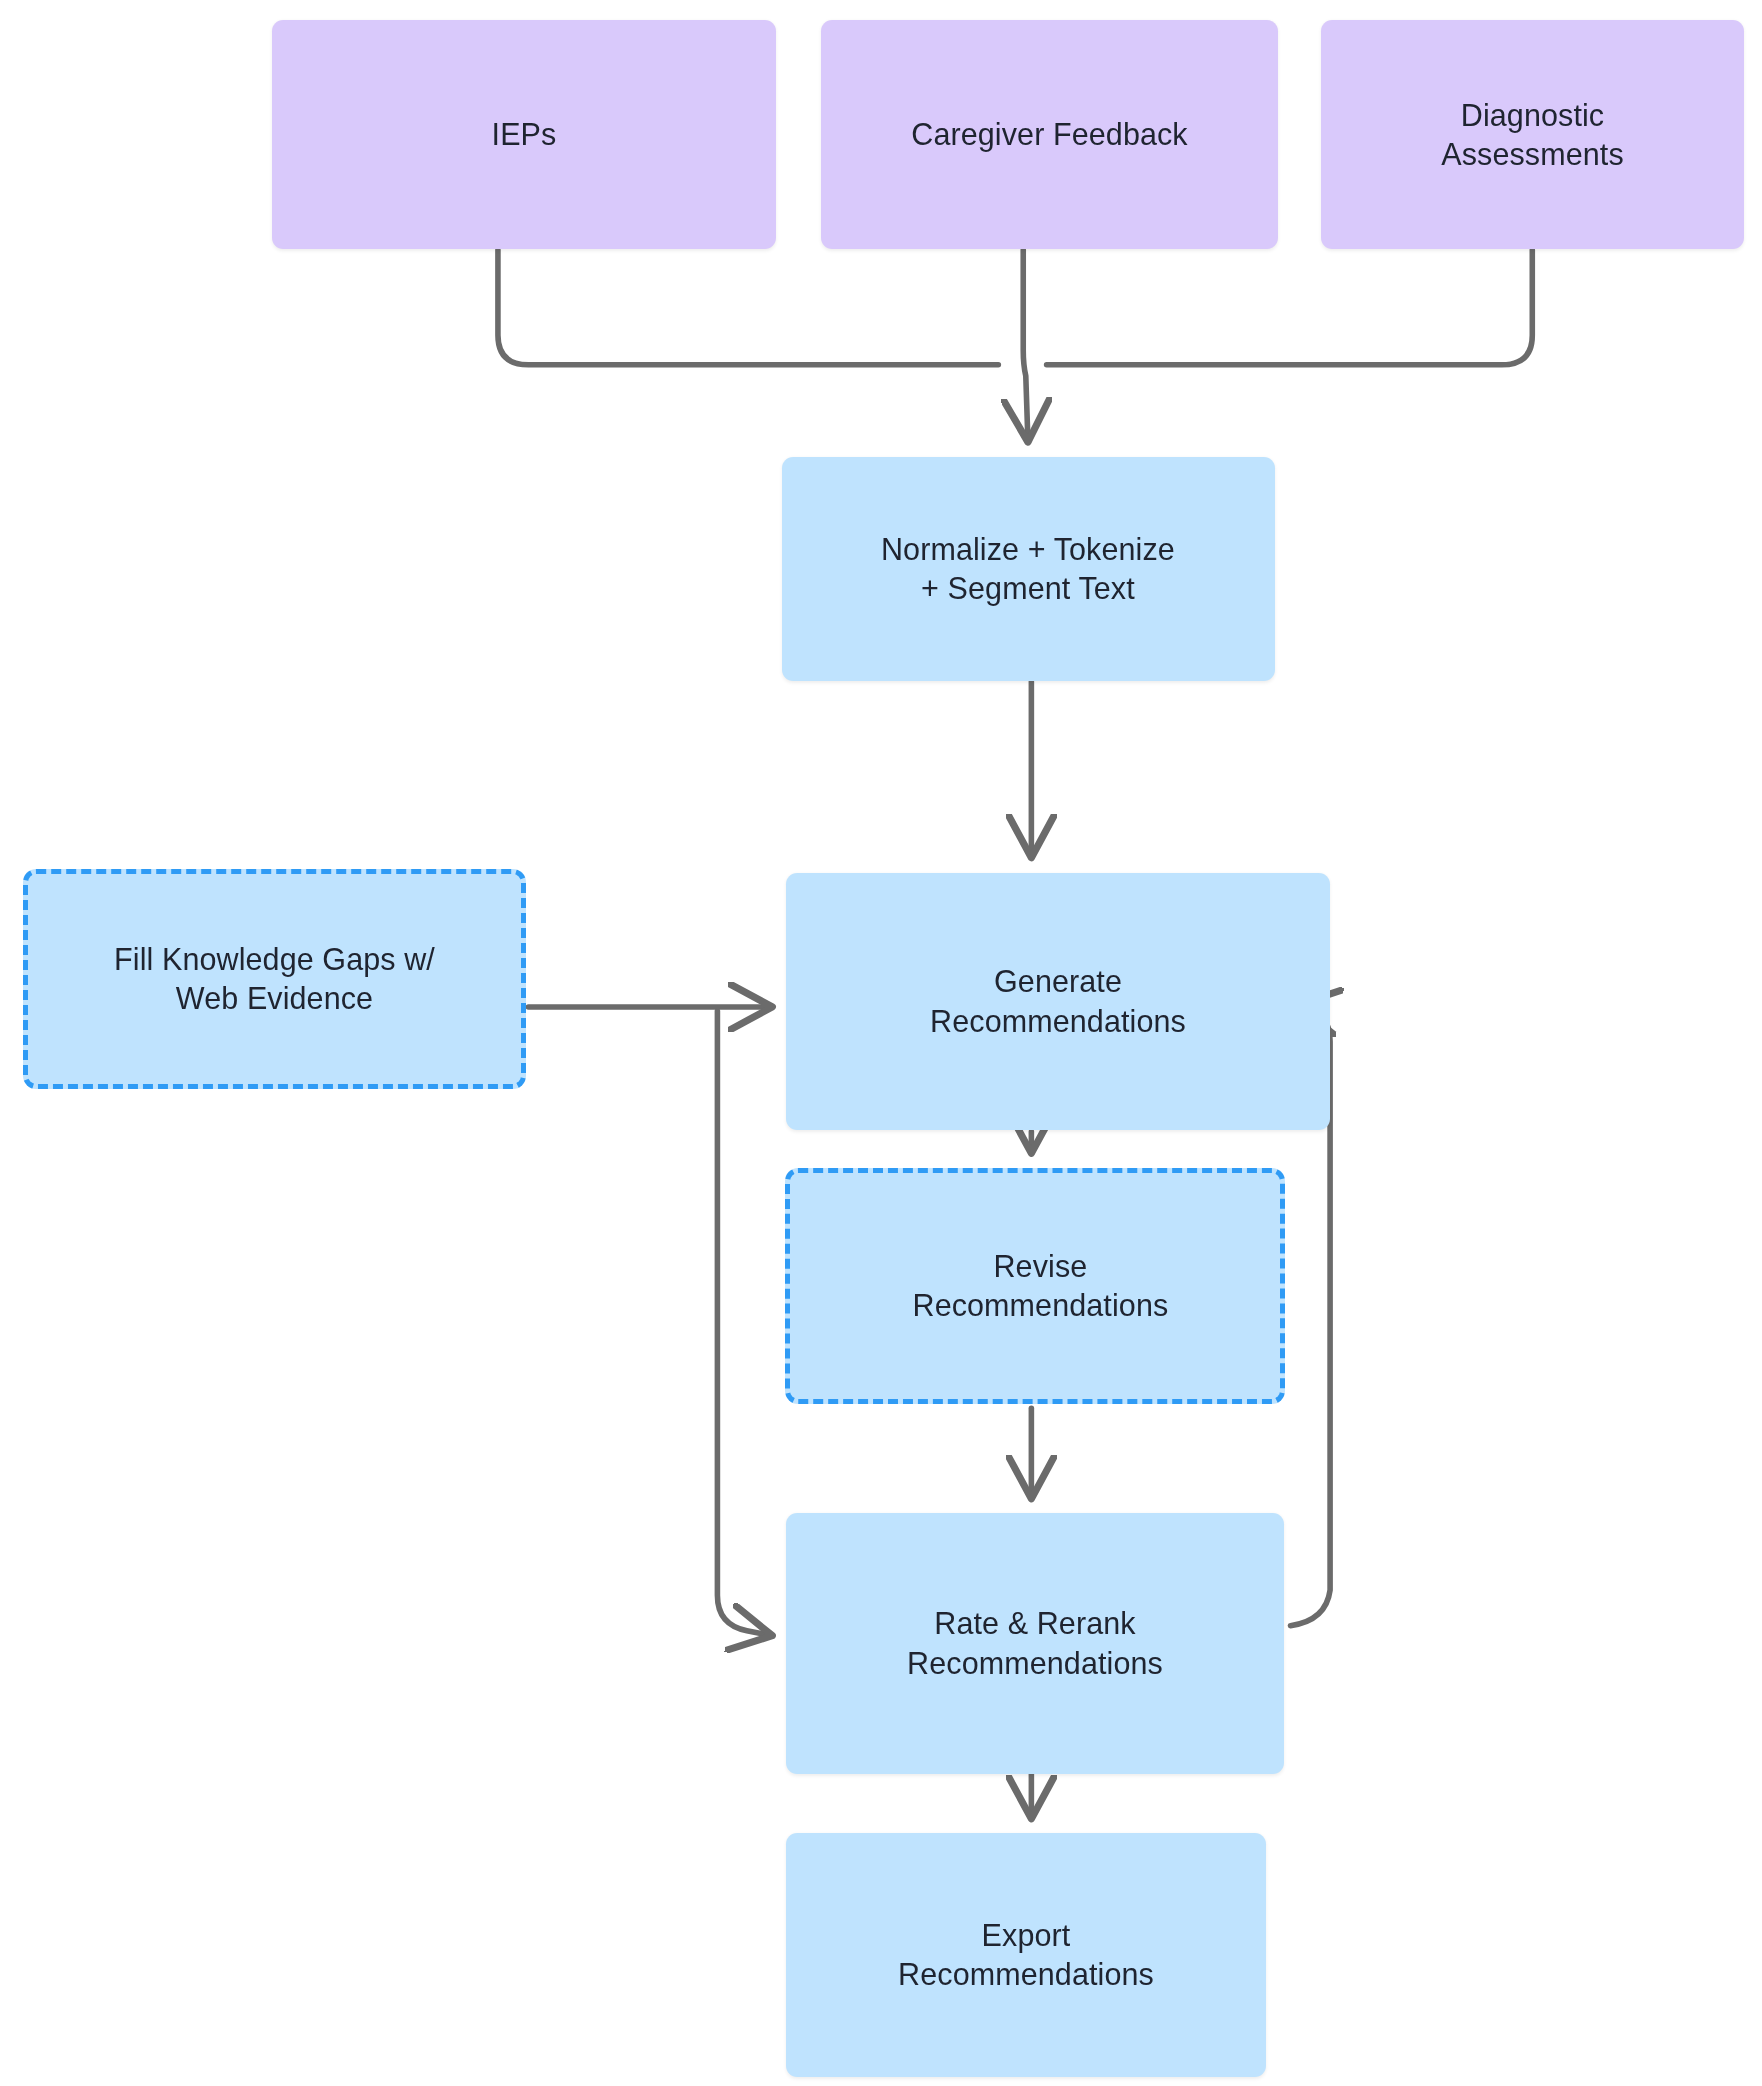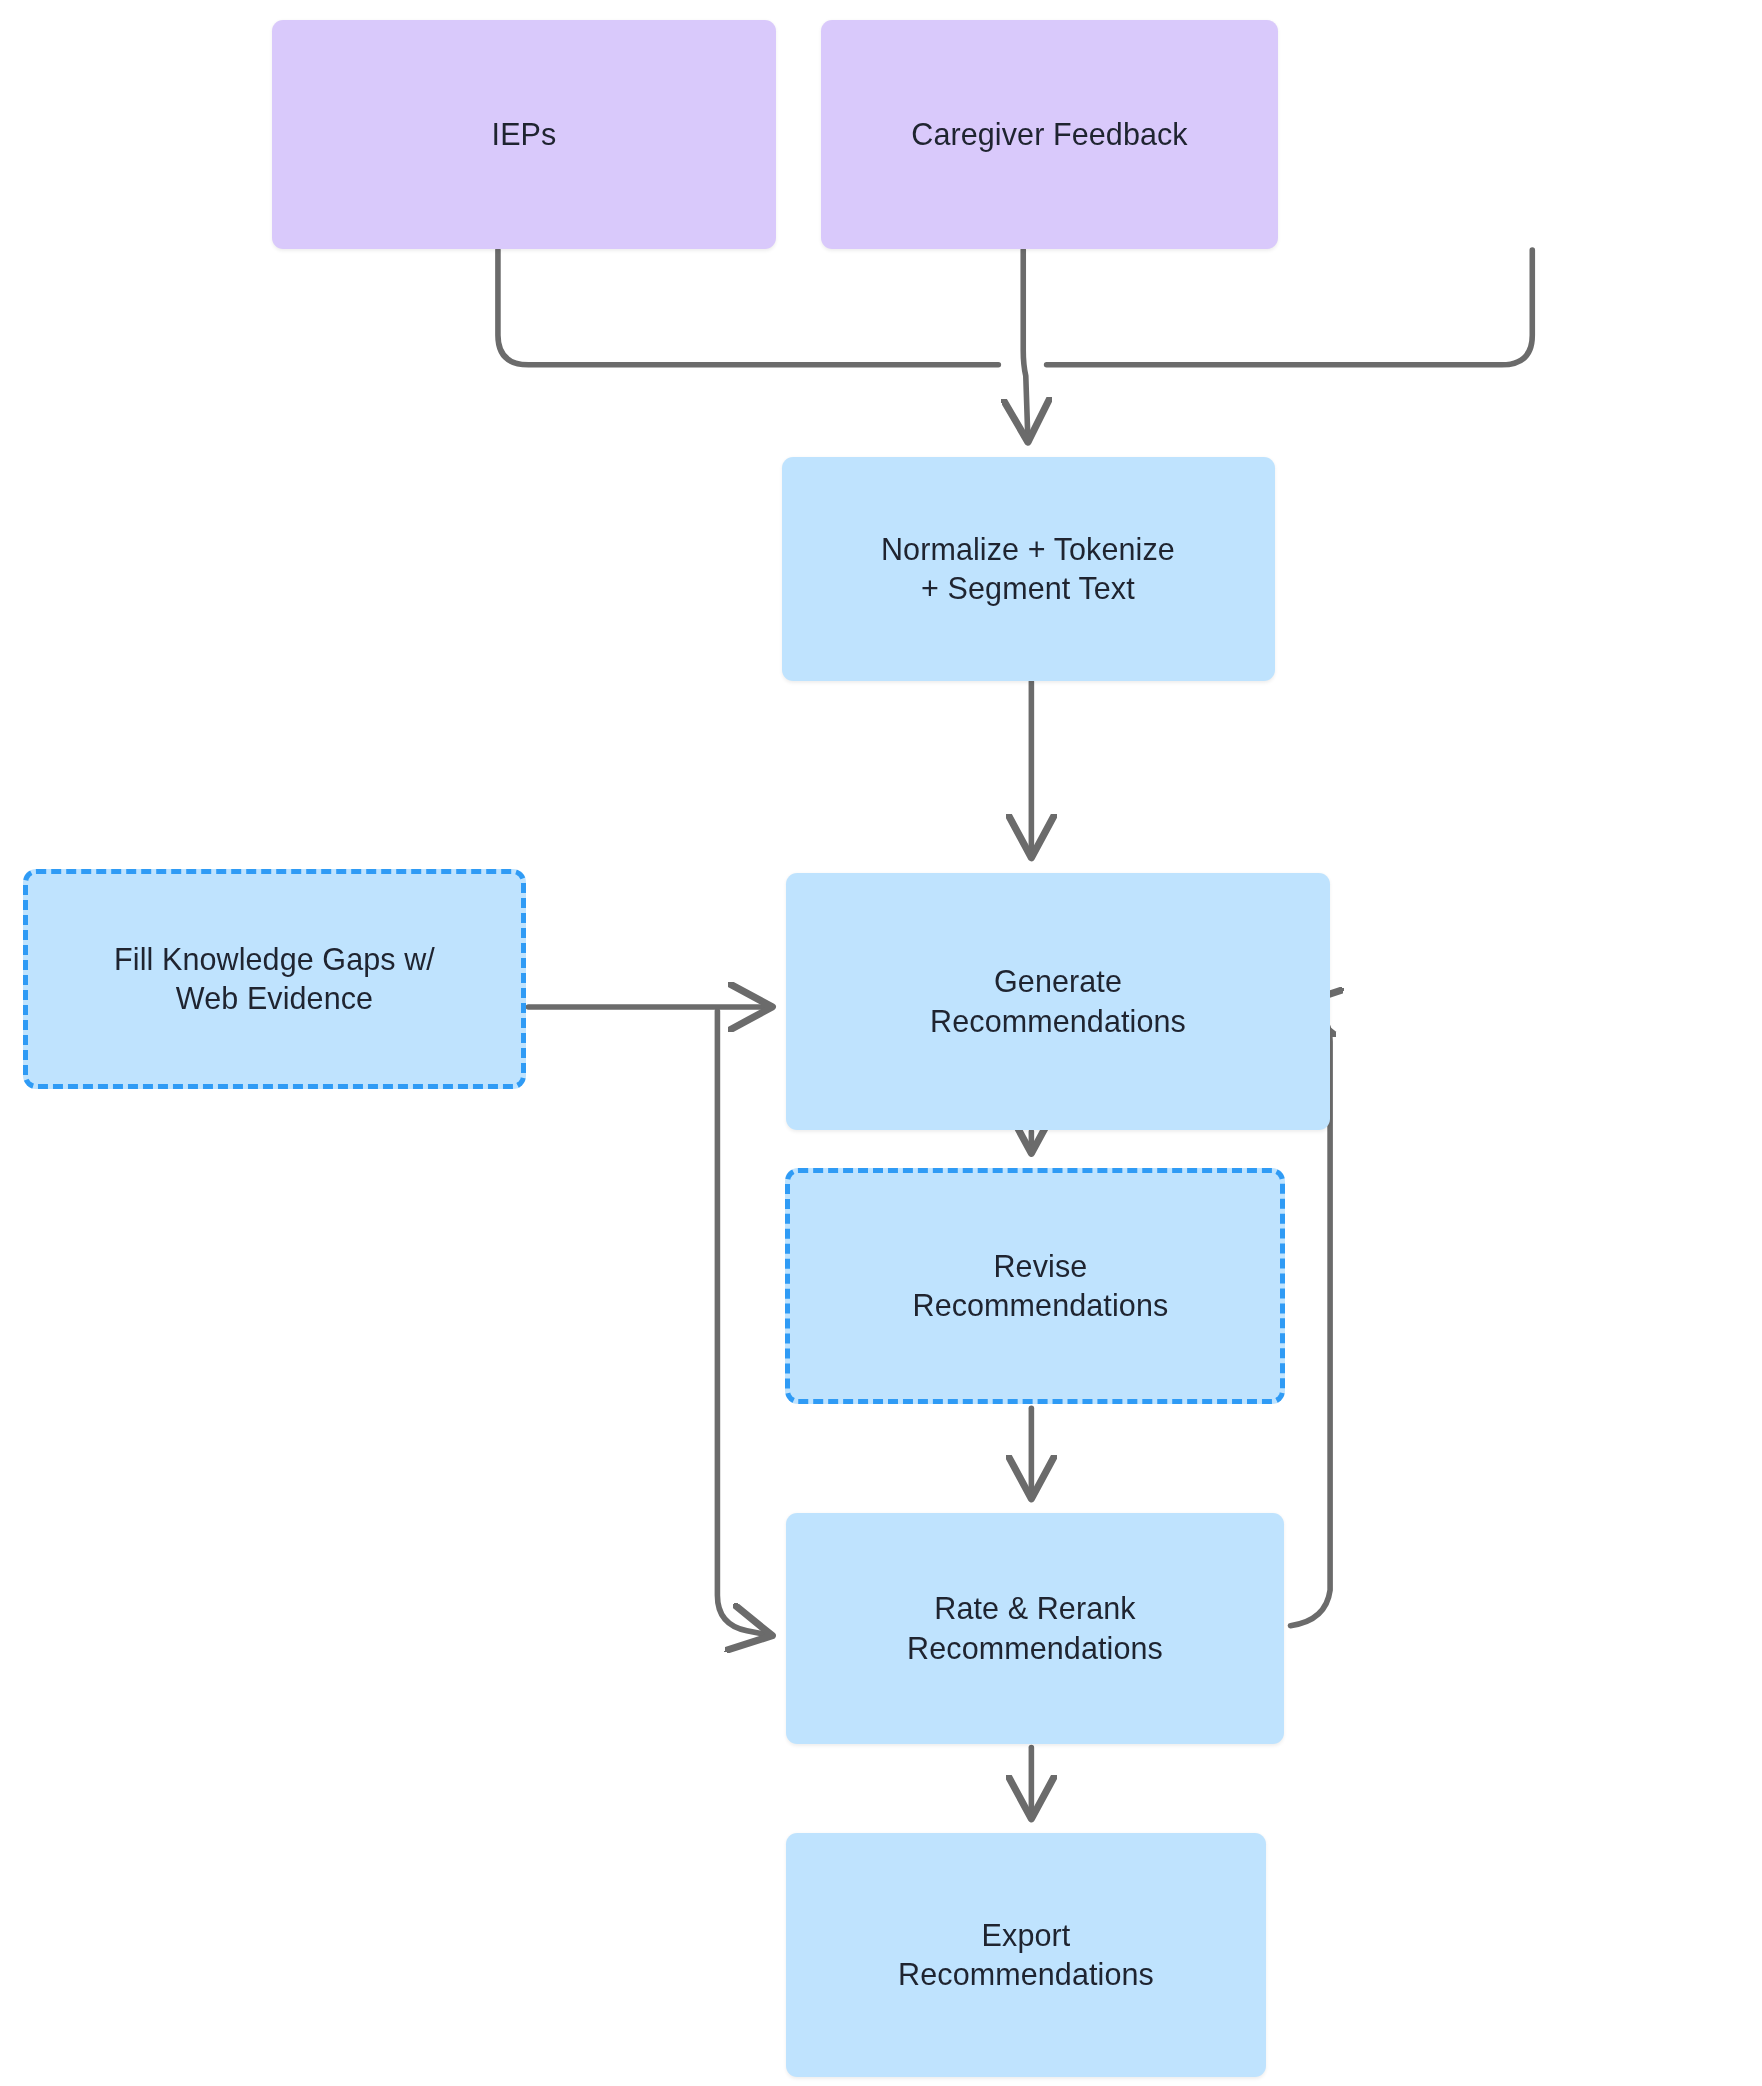--- a/index.html
+++ b/index.html
@@ -90,20 +90,24 @@
   </svg>
 
   <div class="node source" style="left:272px; top:20.3px; width:504px; height:229px;">
     <span class="lbl">IEPs</span>
   </div>
 
   <div class="node source" style="left:795px; top:20.3px; width:457px; height:229px;margin-left:26px;">
     <span class="lbl">Caregiver Feedback</span>
   </div>
 
+  <div class="node source" style="left:1321px; top:20.3px; width:423px; height:229px;">
+    <span class="lbl">Diagnostic
+Assessments</span>
+  </div>
 
   <div class="node process" style="left:782px; top:457px; width:493px; height:224px;padding-left:12px;">
     <span class="lbl">Normalize + Tokenize
 + Segment Text</span>
   </div>
 
   <div class="node optional" style="left:23px; top:869px; width:503px; height:220px;">
     <span class="lbl">Fill Knowledge Gaps w/
 Web Evidence</span>
   </div>
@@ -111,21 +115,21 @@
   <div class="node process" style="left:786px; top:873px; width:544px; height:257px;">
     <span class="lbl">Generate
 Recommendations</span>
   </div>
 
   <div class="node optional" style="left:785px; top:1168px; width:500px; height:236px;padding-left:24px;">
     <span class="lbl">Revise
 Recommendations</span>
   </div>
 
-  <div class="node process" style="left:786px; top:1513px; width:498px; height:231px;">
+  <div class="node process" style="left:786px; top:1513px; width:498px; height:261px;">
     <span class="lbl">Rate &amp; Rerank
 Recommendations</span>
   </div>
 
   <div class="node process" style="left:786px; top:1833px; width:480px; height:244px;">
     <span class="lbl">Export
 Recommendations</span>
   </div>
 
 </div>

